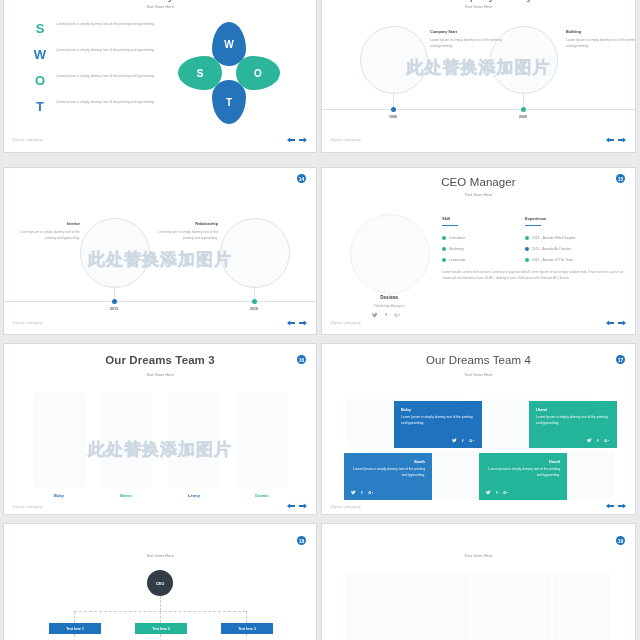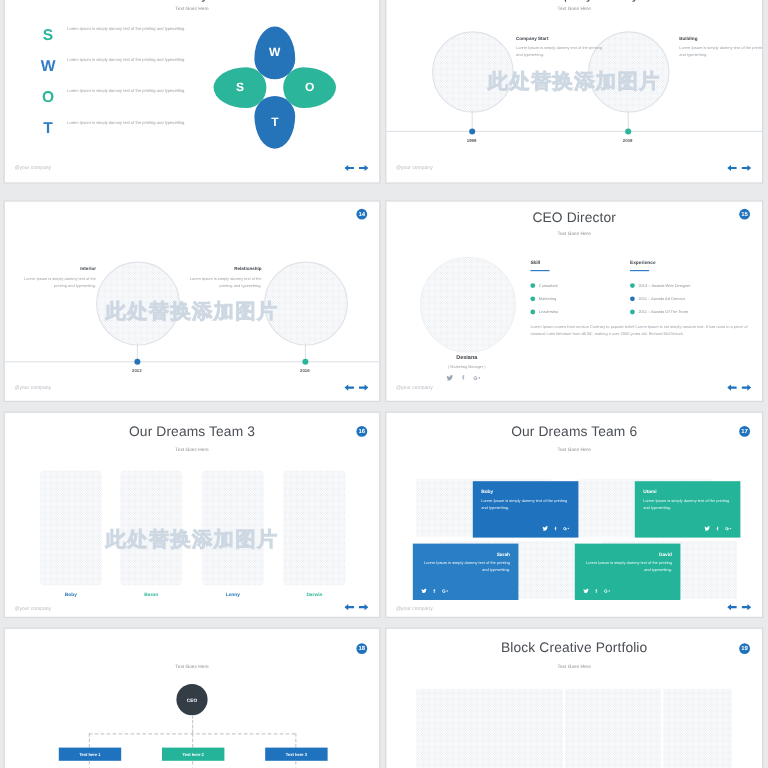--- a/index.html
+++ b/index.html
@@ -223,21 +223,21 @@
       <svg width="8" height="6" viewBox="0 0 8 6">
           <path d="M0 3 L3.2 0.4 L3.2 2.1 L8 2.1 L8 3.9 L3.2 3.9 L3.2 5.6 Z" fill="#1f72bd"></path>
         </svg>
       <svg width="8" height="6" viewBox="0 0 8 6">
           <path d="M8 3 L4.8 5.6 L4.8 3.9 L0 3.9 L0 2.1 L4.8 2.1 L4.8 0.4 Z" fill="#1f72bd"></path>
         </svg>
     </div>
   </div>
 
   <div class="slide" id="slide4">
-    <div class="s-title" style="top:8px;font-size:11.5px;">CEO Director</div>
+    <div class="s-title" style="top:8px;font-size:11.5px;">CEO Manager</div>
     <div class="s-sub" style="top:24px;font-size:4px;">Text Goes Here</div>
     <div class="badge" style="right:10px;top:6px;width:9px;height:9px;">15</div>
 
     <div class="circ dotted" style="left:28px;top:46px;width:78px;height:78px;border-color:#eef1f4;"></div>
     <div class="ceo-name" style="left:7px;top:127px;">Desiana</div>
     <div class="ceo-role" style="left:7px;top:136px;">( Marketing Manager )</div>
     <div class="soc" style="left:50px;top:144px;">
       <svg width="6" height="6" viewBox="0 0 16 16">
           <path d="M15.3 3.2a6 6 0 01-1.7.5 3 3 0 001.3-1.7 6 6 0 01-1.9.7 3 3 0 00-5.2 2.1c0 .2 0 .5.1.7A8.5 8.5 0 011 2.4a3 3 0 00.9 4 3 3 0 01-1.3-.4 3 3 0 002.4 3 3 3 0 01-1.3 0 3 3 0 002.8 2.1A6 6 0 010 12.3a8.5 8.5 0 004.6 1.3c5.5 0 8.5-4.5 8.5-8.5v-.4a6 6 0 002.2-2.2z" fill="#9aa6b2"></path>
         </svg>
@@ -286,21 +286,21 @@
       <svg width="8" height="6" viewBox="0 0 8 6">
           <path d="M0 3 L3.2 0.4 L3.2 2.1 L8 2.1 L8 3.9 L3.2 3.9 L3.2 5.6 Z" fill="#1f72bd"></path>
         </svg>
       <svg width="8" height="6" viewBox="0 0 8 6">
           <path d="M8 3 L4.8 5.6 L4.8 3.9 L0 3.9 L0 2.1 L4.8 2.1 L4.8 0.4 Z" fill="#1f72bd"></path>
         </svg>
     </div>
   </div>
 
   <div class="slide" id="slide5">
-    <div class="s-title" style="top:10px;font-size:11.5px;">Our Dreams Team 3</div>
+    <div class="s-title" style="top:10px;font-size:11.5px;font-weight:bold;">Our Dreams Team 3</div>
     <div class="s-sub" style="top:28px;font-size:4px;">Text Goes Here</div>
     <div class="badge" style="right:10px;top:11px;width:9px;height:9px;">16</div>
 
     <div class="card3 dotted" style="left:29px;top:48px;width:52px;height:96px;"></div>
     <div class="card3 dotted" style="left:96px;top:48px;width:52px;height:96px;"></div>
     <div class="card3 dotted" style="left:164px;top:48px;width:52px;height:96px;"></div>
     <div class="card3 dotted" style="left:232px;top:48px;width:52px;height:96px;"></div>
 
     <div class="cn-overlay" style="top:94px;font-size:17px;">此处替换添加图片</div>
 
@@ -314,21 +314,21 @@
       <svg width="8" height="6" viewBox="0 0 8 6">
           <path d="M0 3 L3.2 0.4 L3.2 2.1 L8 2.1 L8 3.9 L3.2 3.9 L3.2 5.6 Z" fill="#1f72bd"></path>
         </svg>
       <svg width="8" height="6" viewBox="0 0 8 6">
           <path d="M8 3 L4.8 5.6 L4.8 3.9 L0 3.9 L0 2.1 L4.8 2.1 L4.8 0.4 Z" fill="#1f72bd"></path>
         </svg>
     </div>
   </div>
 
   <div class="slide" id="slide6">
-    <div class="s-title" style="top:10px;font-size:11.5px;">Our Dreams Team 6</div>
+    <div class="s-title" style="top:10px;font-size:11.5px;">Our Dreams Team 4</div>
     <div class="s-sub" style="top:28px;font-size:4px;">Text Goes Here</div>
     <div class="badge" style="right:10px;top:11px;width:9px;height:9px;">17</div>
 
     <div class="dotted" style="position:absolute;left:25px;top:55px;width:112px;height:48px;"></div>
     <div class="dotted" style="position:absolute;left:160px;top:55px;width:112px;height:48px;"></div>
     <div class="dotted" style="position:absolute;left:45px;top:107px;width:112px;height:48px;"></div>
     <div class="dotted" style="position:absolute;left:180px;top:107px;width:112px;height:48px;"></div>
 
     <div class="card4" style="left:72px;top:57px;width:88px;height:47px;background:#1f72bd;text-align:left;padding:6px 7px;box-sizing:border-box;">
       <div class="h">Boby</div>
@@ -420,21 +420,20 @@
     <div class="org-box" style="left:131px;top:99px;width:52px;height:11px;background:#24b49a;">Text here 2</div>
     <div class="org-box" style="left:217px;top:99px;width:52px;height:11px;background:#1f72bd;">Text here 3</div>
 
     <div class="org-v" style="left:70px;top:110px;height:14px;"></div>
     <div class="org-v" style="left:156px;top:110px;height:14px;"></div>
     <div class="org-v" style="left:242px;top:110px;height:14px;"></div>
 
   </div>
 
   <div class="slide" id="slide8">
-    <div class="s-title" style="top:10px;font-size:11.5px;">Block Creative Portfolio</div>
     <div class="s-sub" style="top:29px;font-size:4px;">Text Goes Here</div>
     <div class="badge" style="right:10px;top:12px;width:9px;height:9px;">19</div>
 
     <div class="pf dotted" style="left:25px;top:50px;width:122px;height:74px;"></div>
     <div class="pf dotted" style="left:149px;top:50px;width:80px;height:74px;"></div>
     <div class="pf dotted" style="left:231px;top:50px;width:57px;height:74px;"></div>
   </div>
 
 </div>
 

